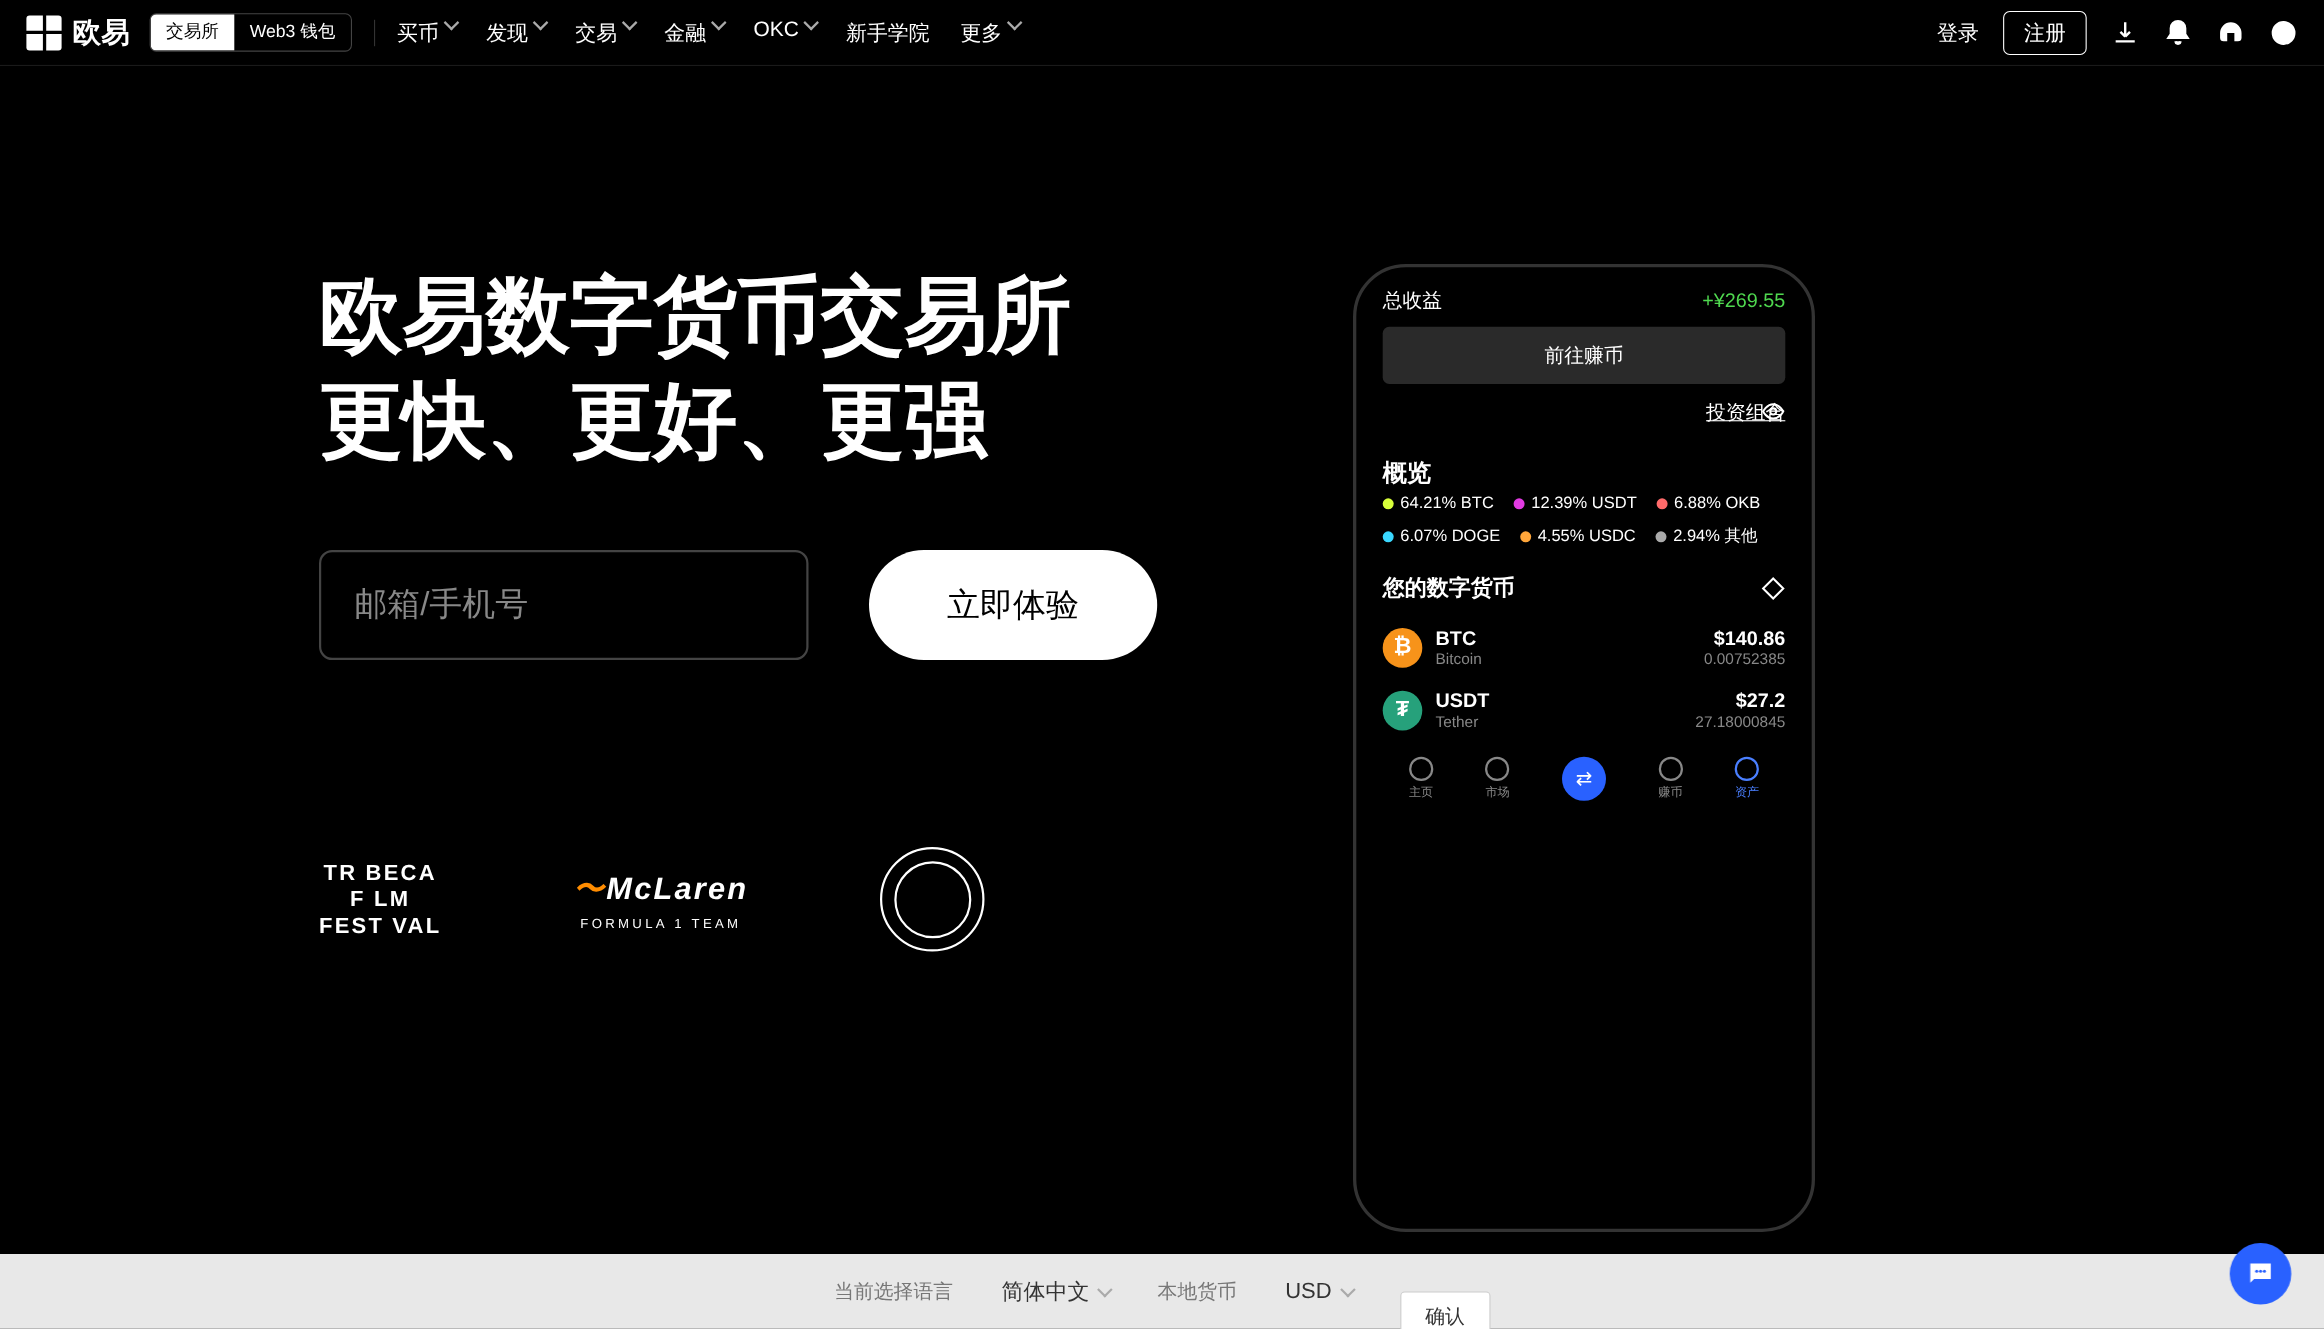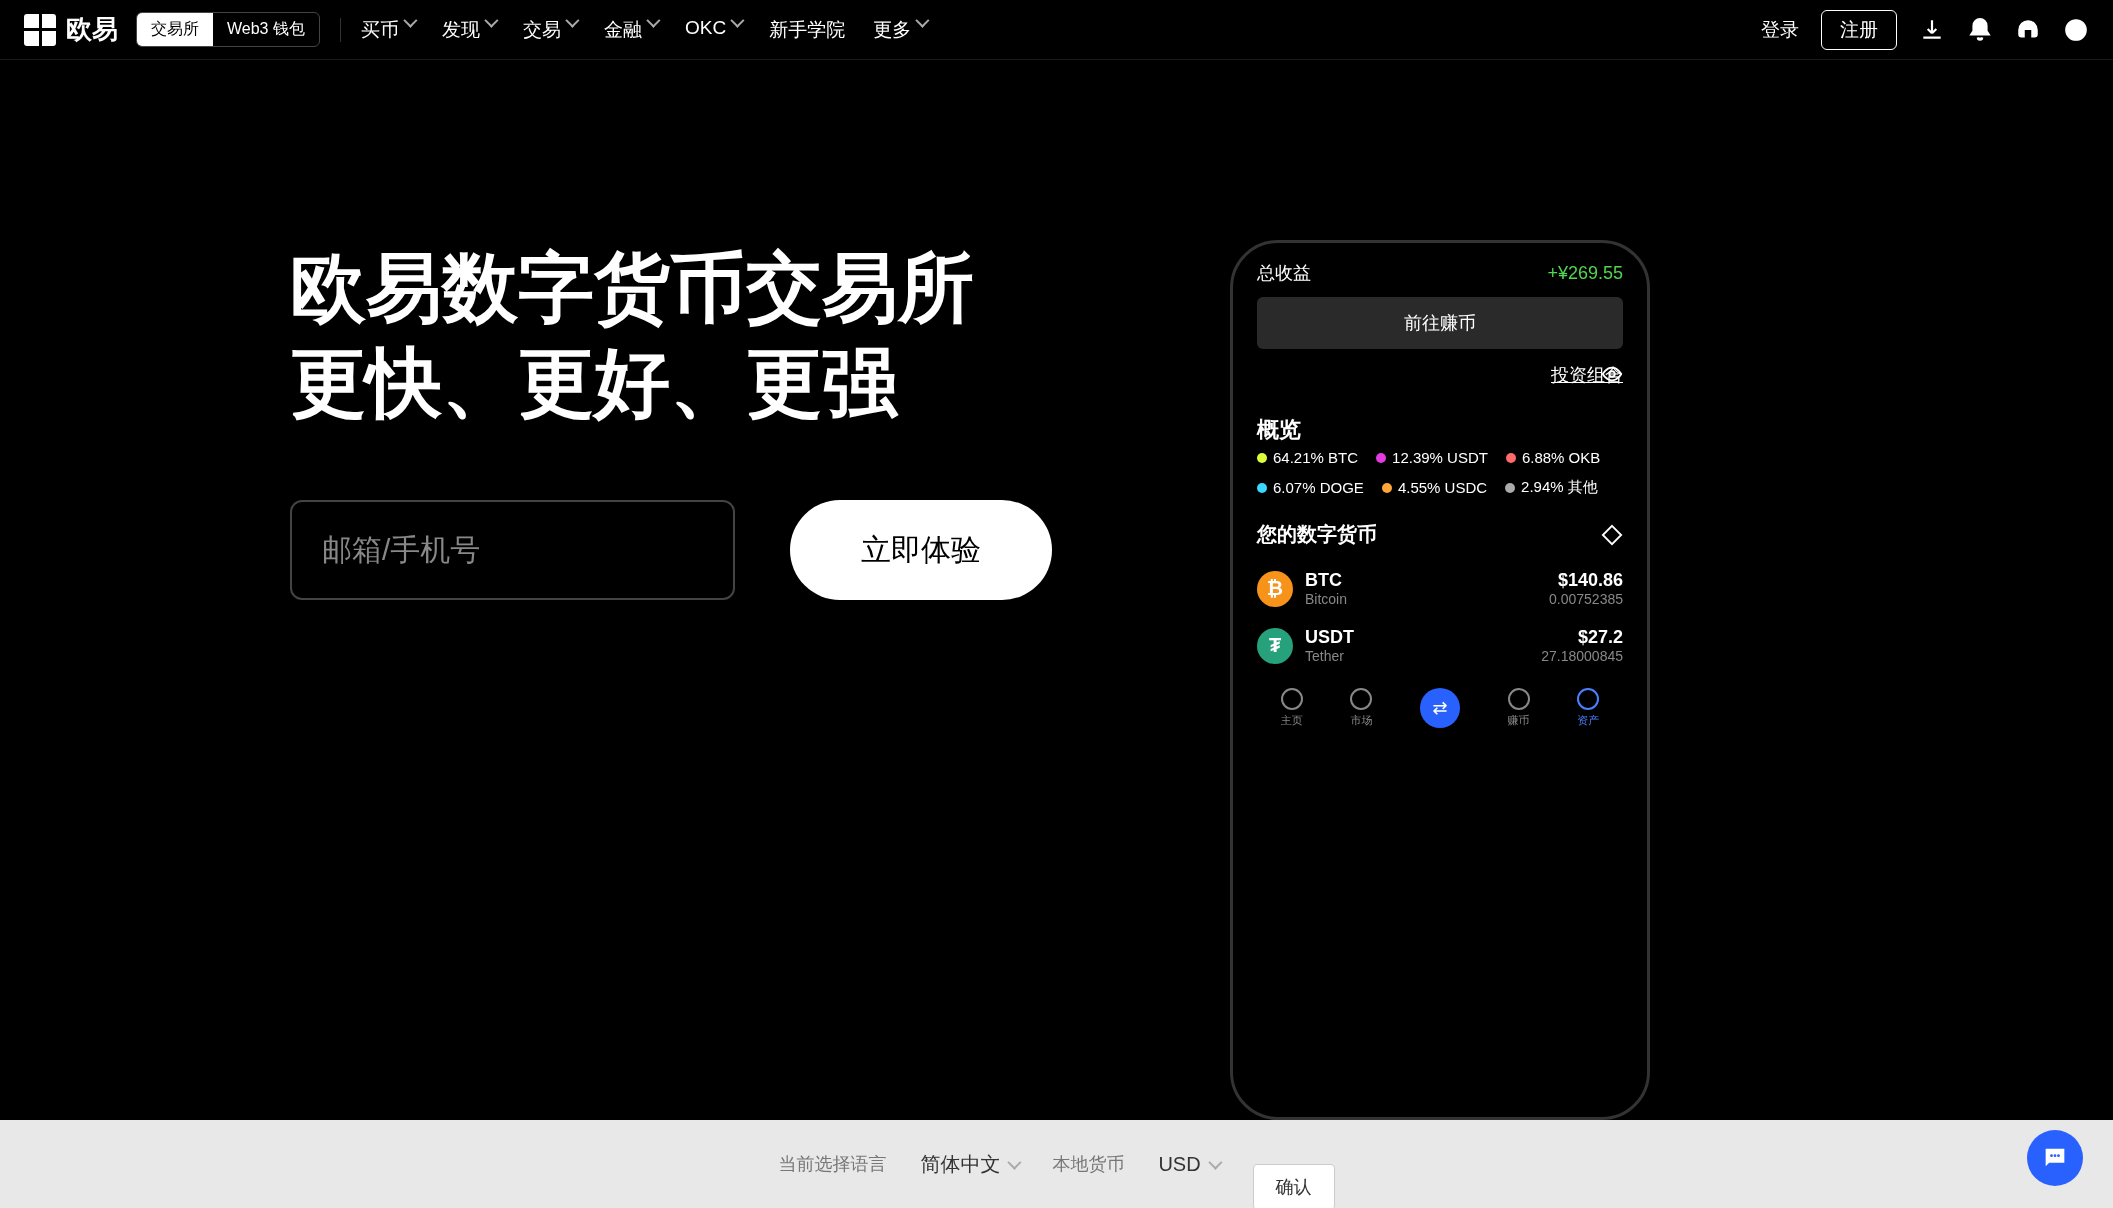--- a/index.html
+++ b/index.html
@@ -244,27 +244,27 @@
   display:flex;align-items:center;justify-content:center;
   font-size: 18px;
 }
 
 
 .bottom-bar {
   position: fixed;
   bottom: 0;
   left: 0;
   right: 0;
-  height: 88px;
+  height: 68px;
   background: #e8e8e8;
   color: #333;
   display: flex;
   align-items: center;
   justify-content: center;
-  gap: 34px;
+  gap: 44px;
   font-size: 20px;
 }
 .lang-label { color: #777; font-size: 18px; }
 .lang-select {
   display: flex;
   align-items: center;
   gap: 8px;
   cursor: pointer;
 }
 .confirm-btn {
@@ -359,20 +359,32 @@
 <div class="hero">
   <div class="hero-left">
     <h1 class="hero-title">
       <span>欧易数字货币交易所</span><br>
       <span>更快、更好、更强</span>
     </h1>
     <div class="signup-row">
       <input class="email-input" placeholder="邮箱/手机号" style="">
       <button class="cta-btn">立即体验</button>
     </div>
+    <div class="partners">
+      <div class="partner tribeca" style="white-space:pre-line">TR BECA
+F LM
+FEST VAL</div>
+      <div class="partner mclaren">
+        <div class="ml-logo"><span style="color:#ff8c00">〜</span><span>McLaren</span></div>
+        <div class="ml-sub">FORMULA 1 TEAM</div>
+      </div>
+      <div class="partner mcfc">
+        <div class="inner"></div>
+      </div>
+    </div>
   </div>
 
   <div class="phone">
     <div class="phone-row">
       <span>总收益</span>
       <span class="profit-val">+¥269.55</span>
     </div>
     <div class="earn-btn">前往赚币</div>
     <div class="portfolio-row">
       <span>投资组合</span>

